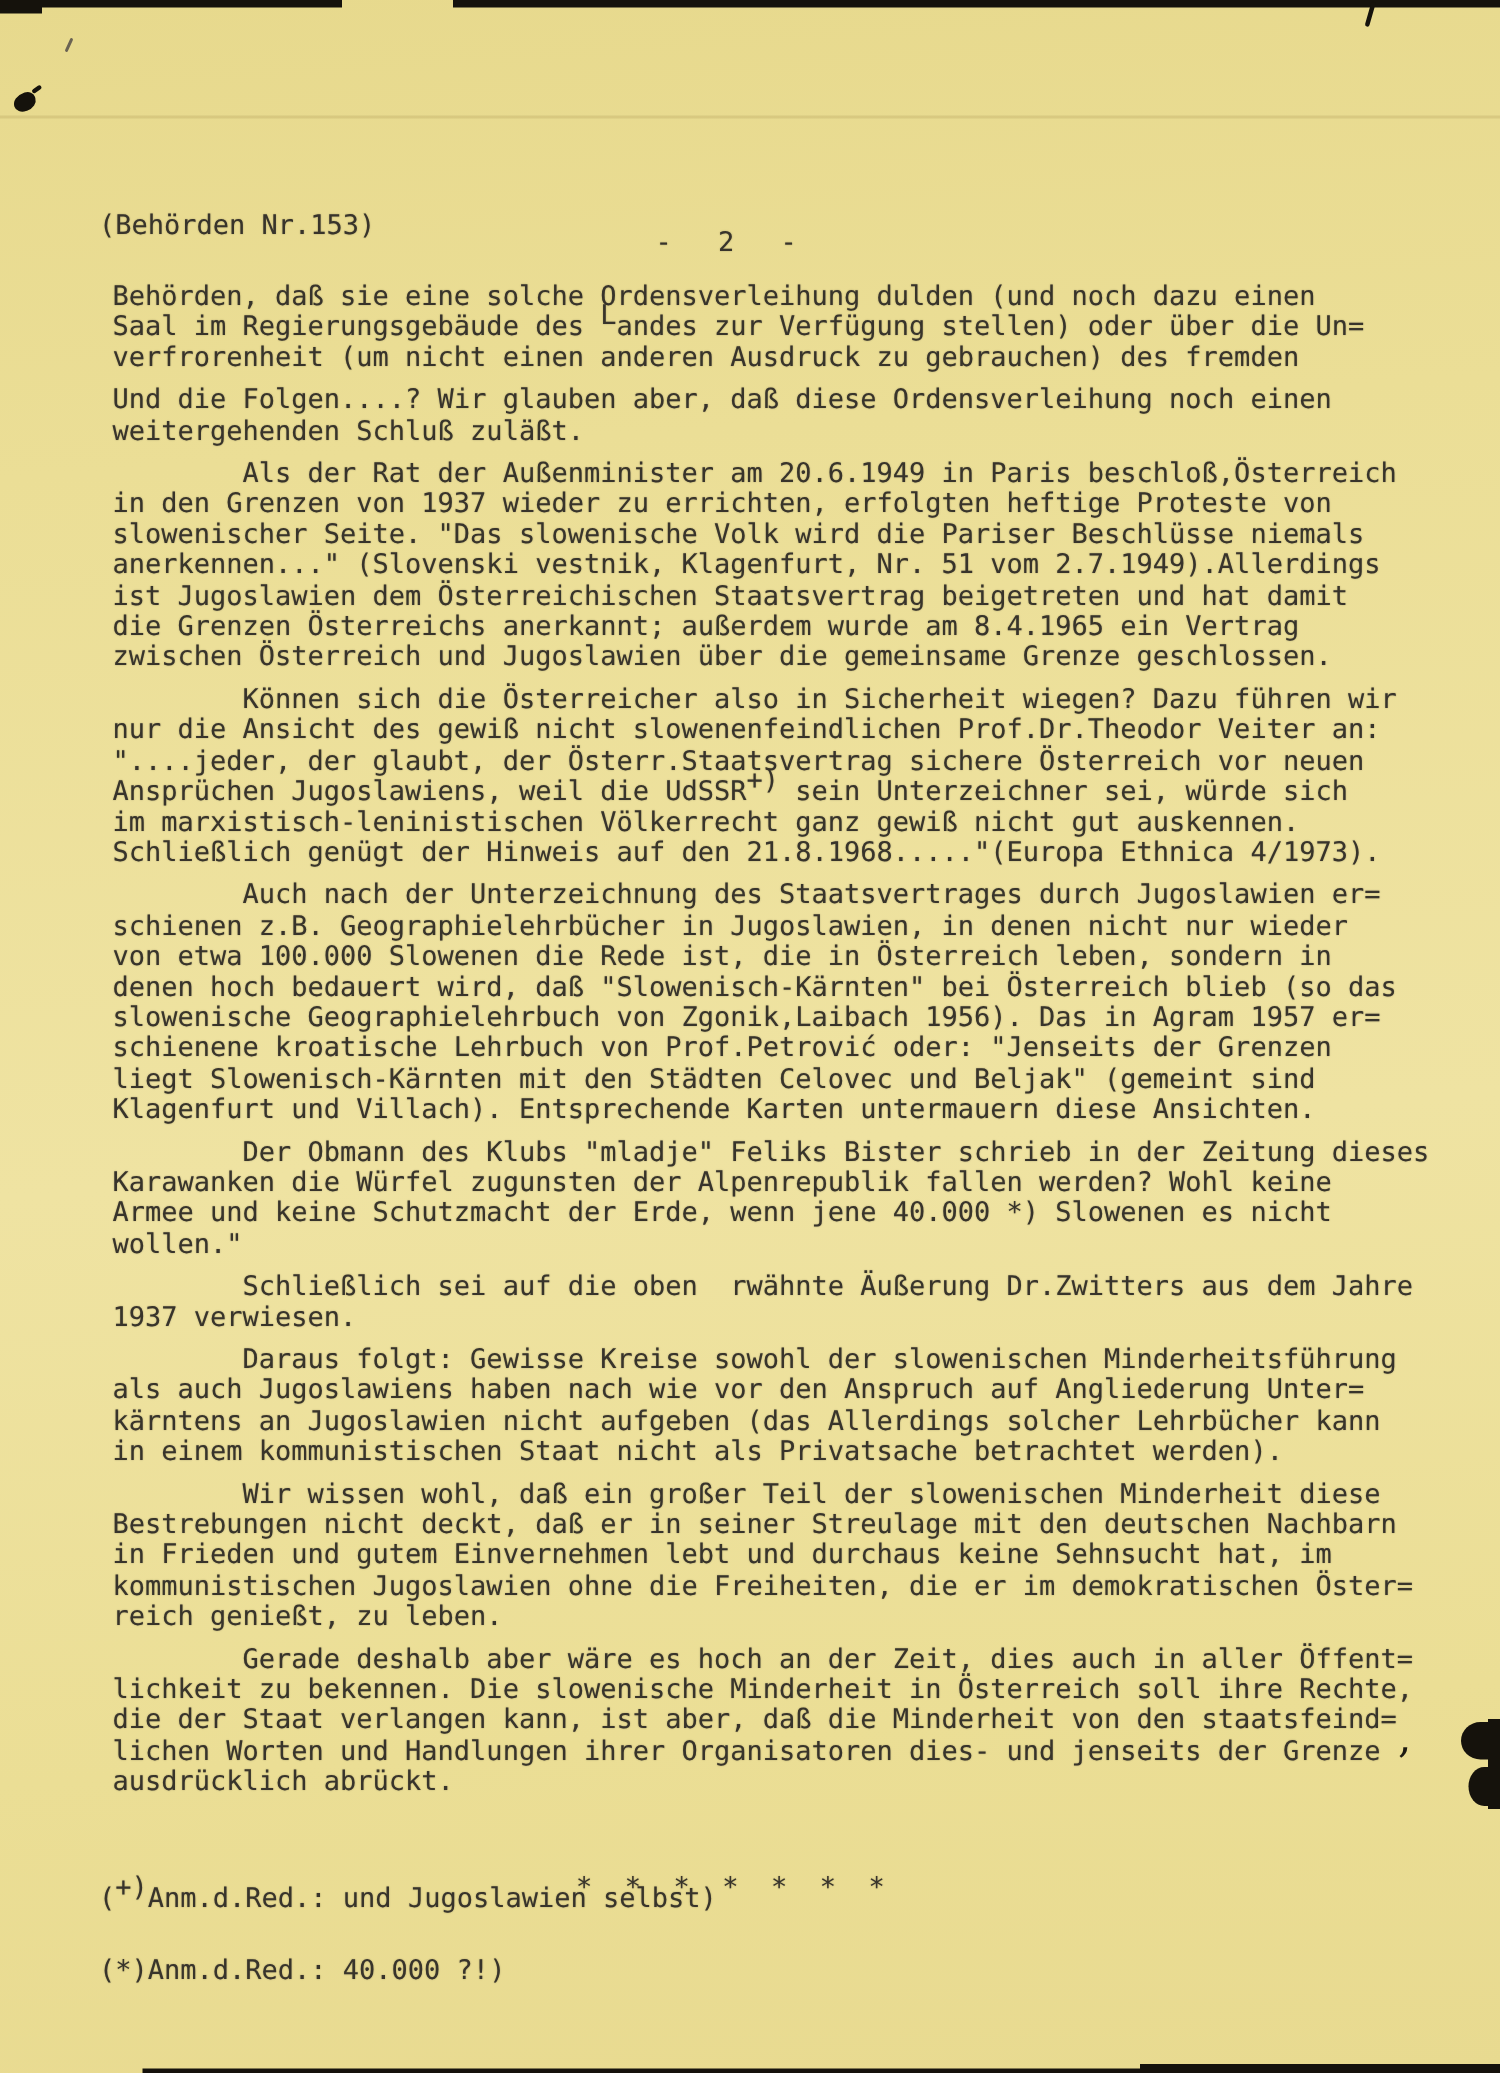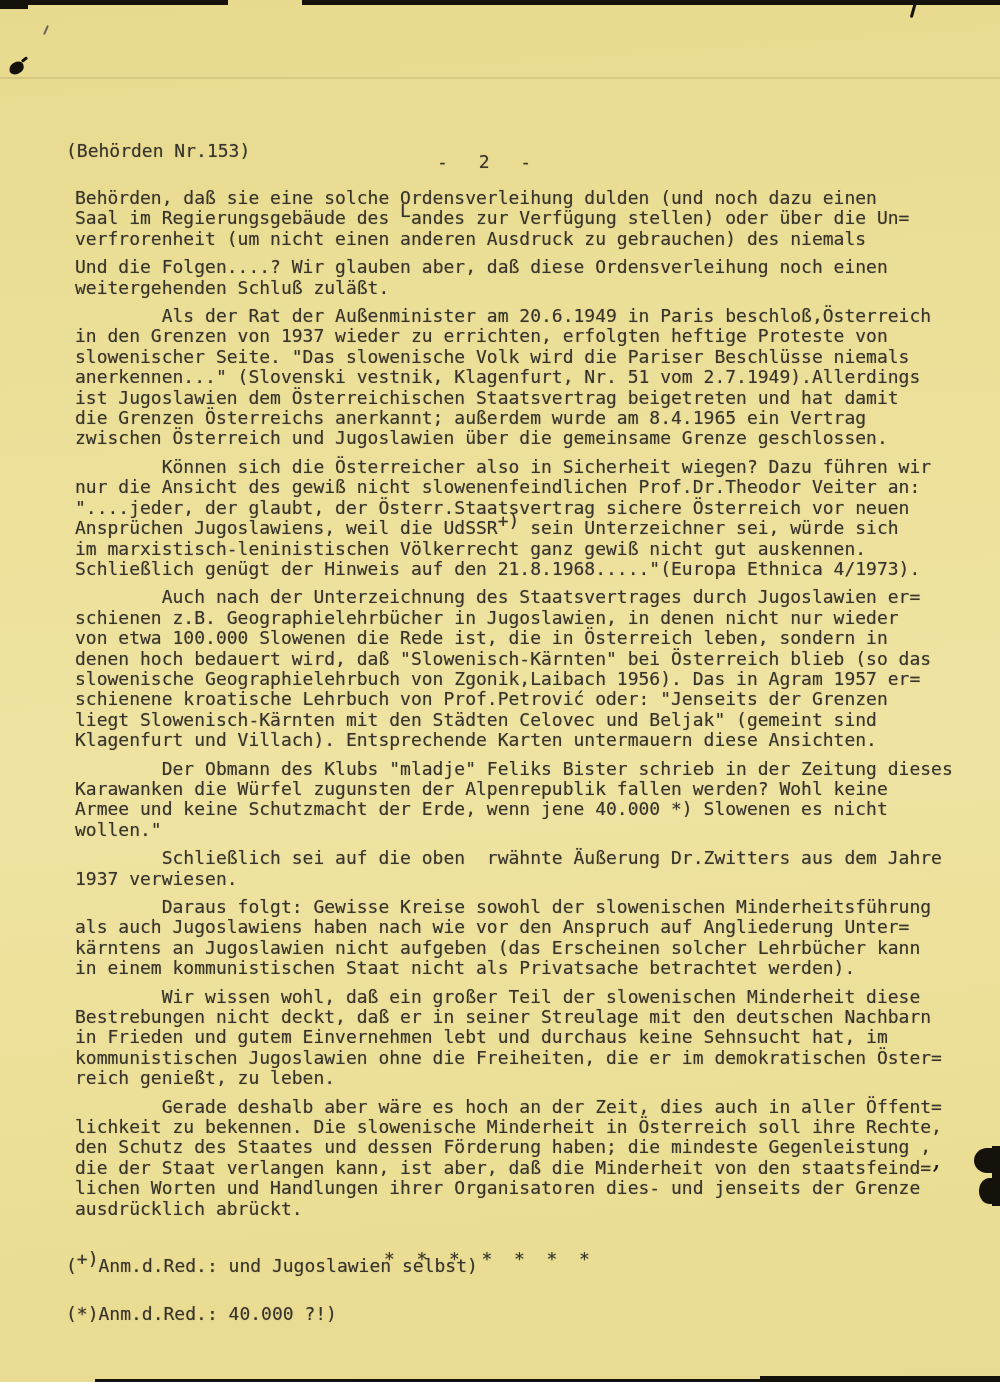--- a/index.html
+++ b/index.html
@@ -69,21 +69,21 @@
   <div class="art botstrip1"></div>
   <div class="art botstrip2"></div>
 
   <div class="txt issue-ref">(Behörden Nr.153)</div>
   <div class="txt page-num">- 2 -</div>
 
   <div class="txt doc-body">
       <div class="paragraph">
         <div class="line"><span>Behörden, daß sie eine solche Ordensverleihung dulden (und noch dazu einen</span></div>
         <div class="line"><span>Saal im Regierungsgebäude des </span><span class="sup">L</span><span>andes zur Verfügung stellen) oder über die Un=</span></div>
-        <div class="line"><span>verfrorenheit (um nicht einen anderen Ausdruck zu gebrauchen) des niemals</span></div>
+        <div class="line"><span>verfrorenheit (um nicht einen anderen Ausdruck zu gebrauchen) des fremden</span></div>
       </div>
       <div class="paragraph">
         <div class="line"><span class="und">Und die Folgen.</span><span>...? Wir glauben aber, daß diese Ordensverleihung noch einen</span></div>
         <div class="line"><span>weitergehenden Schluß zuläßt.</span></div>
       </div>
       <div class="paragraph">
         <div class="line"><span>        Als der Rat der Außenminister am 20.6.1949 in Paris beschloß,Österreich</span></div>
         <div class="line"><span>in den Grenzen von 1937 wieder zu errichten, erfolgten heftige Proteste von</span></div>
         <div class="line"><span>slowenischer Seite. "Das slowenische Volk wird die Pariser Beschlüsse niemals</span></div>
         <div class="line"><span>anerkennen..." (Slovenski vestnik, Klagenfurt, Nr. 51 vom 2.7.1949).Allerdings</span></div>
@@ -115,34 +115,33 @@
         <div class="line"><span>Armee und keine Schutzmacht der Erde, wenn jene 40.000 *) Slowenen es nicht</span></div>
         <div class="line"><span>wollen."</span></div>
       </div>
       <div class="paragraph">
         <div class="line"><span>        Schließlich sei auf die oben  rwähnte Äußerung Dr.Zwitters aus dem Jahre</span></div>
         <div class="line"><span>1937 verwiesen.</span></div>
       </div>
       <div class="paragraph">
         <div class="line"><span>        Daraus folgt: Gewisse Kreise sowohl der slowenischen Minderheitsführung</span></div>
         <div class="line"><span>als auch Jugoslawiens haben nach wie vor den Anspruch auf Angliederung Unter=</span></div>
-        <div class="line"><span>kärntens an Jugoslawien nicht aufgeben (das Erscheinen solcher Lehrbücher kann</span></div>
+        <div class="line"><span>kärntens an Jugoslawien nicht aufgeben (das Allerdings solcher Lehrbücher kann</span></div>
         <div class="line"><span>in einem kommunistischen Staat nicht als Privatsache betrachtet werden).</span></div>
       </div>
       <div class="paragraph">
         <div class="line"><span>        Wir wissen wohl, daß ein großer Teil der slowenischen Minderheit diese</span></div>
         <div class="line"><span>Bestrebungen nicht deckt, daß er in seiner Streulage mit den deutschen Nachbarn</span></div>
         <div class="line"><span>in Frieden und gutem Einvernehmen lebt und durchaus keine Sehnsucht hat, im</span></div>
         <div class="line"><span>kommunistischen Jugoslawien ohne die Freiheiten, die er im demokratischen Öster=</span></div>
         <div class="line"><span>reich genießt, zu leben.</span></div>
       </div>
       <div class="paragraph">
         <div class="line"><span>        Gerade deshalb aber wäre es hoch an der Zeit, dies auch in aller Öffent=</span></div>
         <div class="line"><span>lichkeit zu bekennen. Die slowenische Minderheit in Österreich soll ihre Rechte,</span></div>
-        <div class="line"><span>den Schutz des Staates und dessen Förderung haben; die mindeste Gegenleistung ,</span></div>
         <div class="line"><span>die der Staat verlangen kann, ist aber, daß die Minderheit von den staatsfeind=</span></div>
         <div class="line"><span>lichen Worten und Handlungen ihrer Organisatoren dies- und jenseits der Grenze</span></div>
         <div class="line"><span>ausdrücklich abrückt.</span></div>
       </div>
     </div>
 
   <div class="txt stars">*  *  *  *  *  *  *</div>
   <div class="txt fn" id="fn1"><span>(</span><span class="sup">+)</span><span>Anm.d.Red.: und Jugoslawien selbst)</span></div>
   <div class="txt fn" id="fn2"><span>(*)Anm.d.Red.: 40.000 ?!)</span></div>
 

